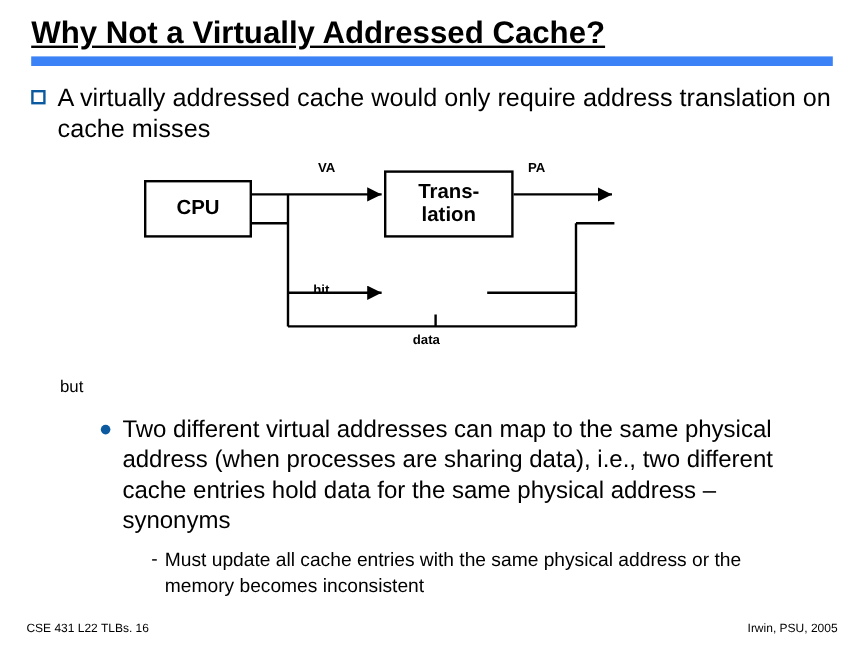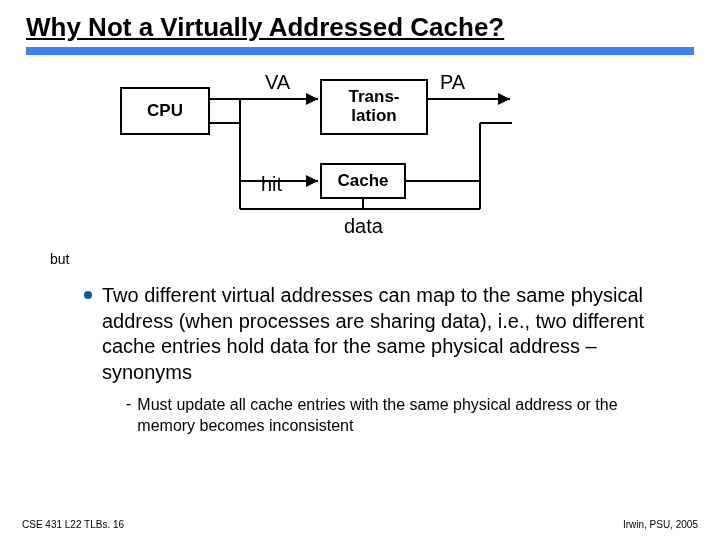--- a/index.html
+++ b/index.html
@@ -57,22 +57,22 @@
     justify-content: center;
     text-align: center;
     line-height: 1.1;
   }
   .cpu   { left: 10px;  top: 18px;  width: 90px;  height: 48px; }
   .trans { left: 210px; top: 10px;  width: 108px;  height: 56px; }
   .main  { left: 402px; top: 10px;  width: 86px;  height: 56px; }
   .cache { left: 210px; top: 94px;  width: 86px;  height: 36px; }
   .lbl {
     position: absolute;
-    font-size: 20px;
-    font-weight: normal;
+    font-size: 11px;
+    font-weight: bold;
   }
   .va  { left: 155px; top: 2px; }
   .pa  { left: 330px; top: 2px; }
   .hit { left: 151px; top: 104px; }
   .datalbl { left: 234px; top: 146px; }
   svg.arrows { position: absolute; left: 0; top: 0; width: 500px; height: 170px; }
   .but {
     font-size: 14px;
     margin: 4px 0 16px 24px;
   }
@@ -116,20 +116,24 @@
     font-size: 10px;
     color: #000;
   }
 </style>
 </head>
 <body>
 
 <div class="slide">
   <div class="title">Why Not a Virtually Addressed Cache?</div>
 
+  <div class="bullet-row">
+    <div class="q-bullet"></div>
+    <div class="bullet-text">A virtually addressed cache would only require address translation on cache misses</div>
+  </div>
 
   <div class="diagram">
     <svg class="arrows">
       <defs>
         <marker id="ah" markerWidth="8" markerHeight="8" refX="6" refY="3" orient="auto">
           <path d="M0,0 L6,3 L0,6 Z" fill="#000"></path>
         </marker>
       </defs>
 
       <line x1="100" y1="30" x2="130" y2="30" stroke="#000" stroke-width="2"></line>
@@ -148,21 +152,20 @@
       <line x1="130" y1="112" x2="208" y2="112" stroke="#000" stroke-width="2" marker-end="url(#ah)"></line>
 
       <line x1="130" y1="140" x2="370" y2="140" stroke="#000" stroke-width="2"></line>
       <line x1="370" y1="112" x2="370" y2="140" stroke="#000" stroke-width="2"></line>
 
       <line x1="253" y1="130" x2="253" y2="140" stroke="#000" stroke-width="2"></line>
     </svg>
     <div class="dbox cpu">CPU</div>
     <div class="dbox trans" style="white-space:pre-line">Trans-
 lation</div>
-    <div class="dbox cache">Cache</div>
     <div class="lbl va">VA</div>
     <div class="lbl pa">PA</div>
     <div class="lbl hit">hit</div>
     <div class="lbl datalbl">data</div>
   </div>
 
   <div class="but">but</div>
 
   <div class="sub-row">
     <div class="dot"></div>

